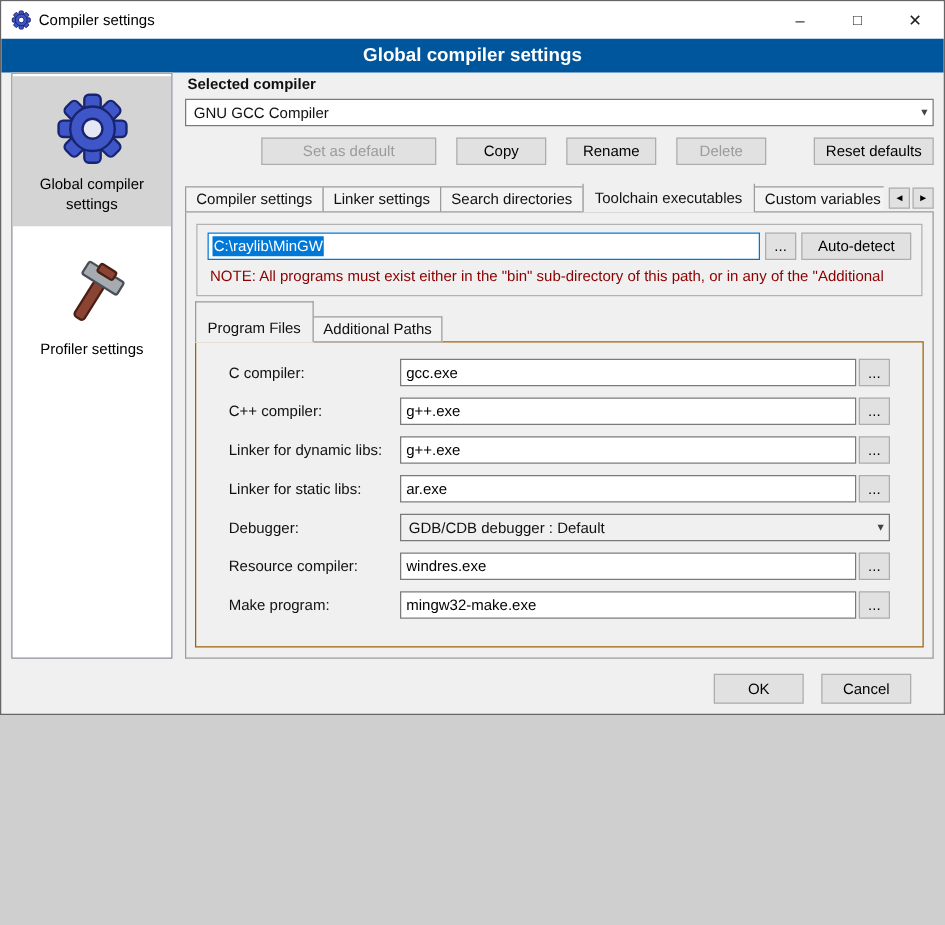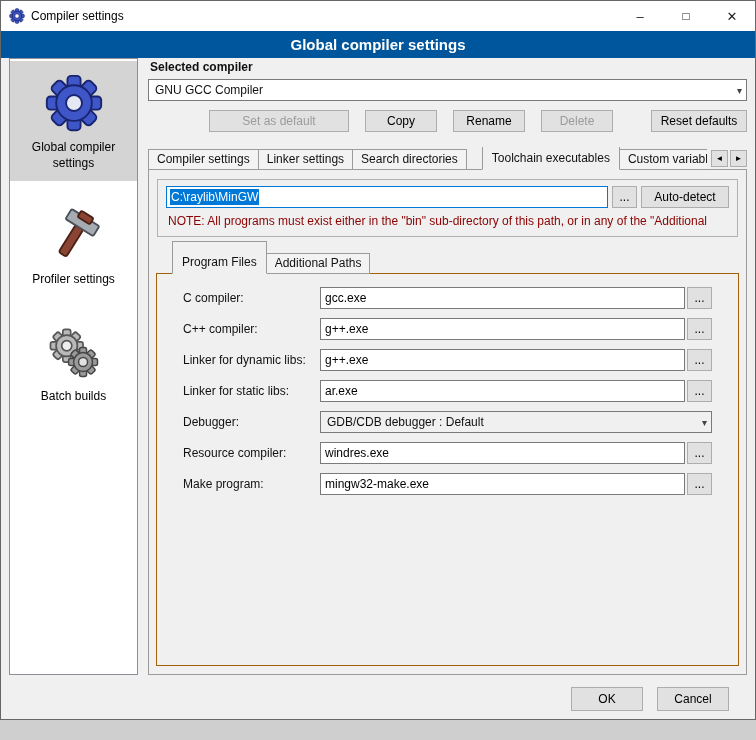--- a/index.html
+++ b/index.html
@@ -1,20 +1,20 @@
 <!DOCTYPE html>
 <html><head>
 <meta charset="utf-8">
 <style>
   * { box-sizing: border-box; margin: 0; padding: 0; }
   html,body { background:#cfcfcf; }
   body { font-family:"Liberation Sans", sans-serif; font-size:12px; color:#111; }
 
   .window {
-    position:relative; width:756px; height:720px;
+    position:relative; width:756px; height:572px;
     background:#f0f0f0; border:1px solid #666; overflow:hidden;
   }
 
   
   .titlebar {
     position:absolute; top:0; left:0; right:0; height:30px;
     background:#ffffff; display:flex; align-items:center;
     border-bottom:0;
   }
   .win-icon { width:16px; height:16px; margin:0 6px 0 8px; flex:0 0 auto; }
@@ -74,21 +74,21 @@
 
   
   .tabstrip { display:flex; align-items:flex-end; margin-top:15px; position:relative; z-index:2; height:23px; }
   .tabs-clip { display:flex; align-items:flex-end; overflow:hidden; flex:1; height:23px; }
   .tab {
     padding:2px 8px; border:1px solid #9b9b9b; background:#f3f3f3;
     white-space:nowrap; margin-right:-1px; line-height:15px; cursor:default; flex:0 0 auto;
   }
   .tab.active {
     padding:13px 9px 3px; background:#f0f0f0; border-bottom-color:#f0f0f0;
-    position:relative; z-index:3;margin-left:16px;
+    position:relative; z-index:3;
   }
   .tab-arrows { display:flex; gap:2px; margin-left:4px; margin-bottom:3px; flex:0 0 auto; }
   .tab-arrow { width:17px; height:17px; padding:0; font-size:8px; line-height:15px; }
 
   .tabpanel {
     position:relative; z-index:1; margin-top:-1px; border:1px solid #9b9b9b;
     background:#f0f0f0; flex:1; padding:9px 7px 8px; display:flex; flex-direction:column; min-height:0;
   }
 
   
@@ -171,33 +171,20 @@
       <div class="side-item" style="margin-top:14px;">
         <svg width="58" height="58" viewBox="0 0 64 64">
           <g transform="rotate(32 32 32)">
             <rect x="27" y="20" width="10" height="36" rx="3" fill="#8b4434" stroke="#482014" stroke-width="2"></rect>
             <rect x="14" y="8" width="36" height="13" rx="2" fill="#a6aab1" stroke="#4a4f57" stroke-width="2"></rect>
             <rect x="24" y="4" width="16" height="8" rx="2" fill="#8b4434" stroke="#482014" stroke-width="2"></rect>
           </g>
         </svg>
         <span class="side-label">Profiler settings</span>
       </div>
-      <div class="side-item" style="margin-top:14px;">
-        <svg width="58" height="58" viewBox="0 0 64 64">
-          <g transform="translate(24,24) scale(0.62)">
-            <use href="#gear" fill="#b9b9b9" stroke="#565656" stroke-width="3"></use>
-            <circle r="9" fill="#eeeeee" stroke="#565656" stroke-width="3"></circle>
-          </g>
-          <g transform="translate(42,42) scale(0.55)">
-            <use href="#gear" fill="#9a9a9a" stroke="#464646" stroke-width="3"></use>
-            <circle r="9" fill="#e2e2e2" stroke="#464646" stroke-width="3"></circle>
-          </g>
-        </svg>
-        <span class="side-label">Batch builds</span>
-      </div>
     </div>
 
     <div class="main">
 
       <div class="sc-label">Selected compiler</div>
 
       <div class="combo">
         <span class="combo-text">GNU GCC Compiler</span>
         <span class="arrow">▾</span>
       </div>

